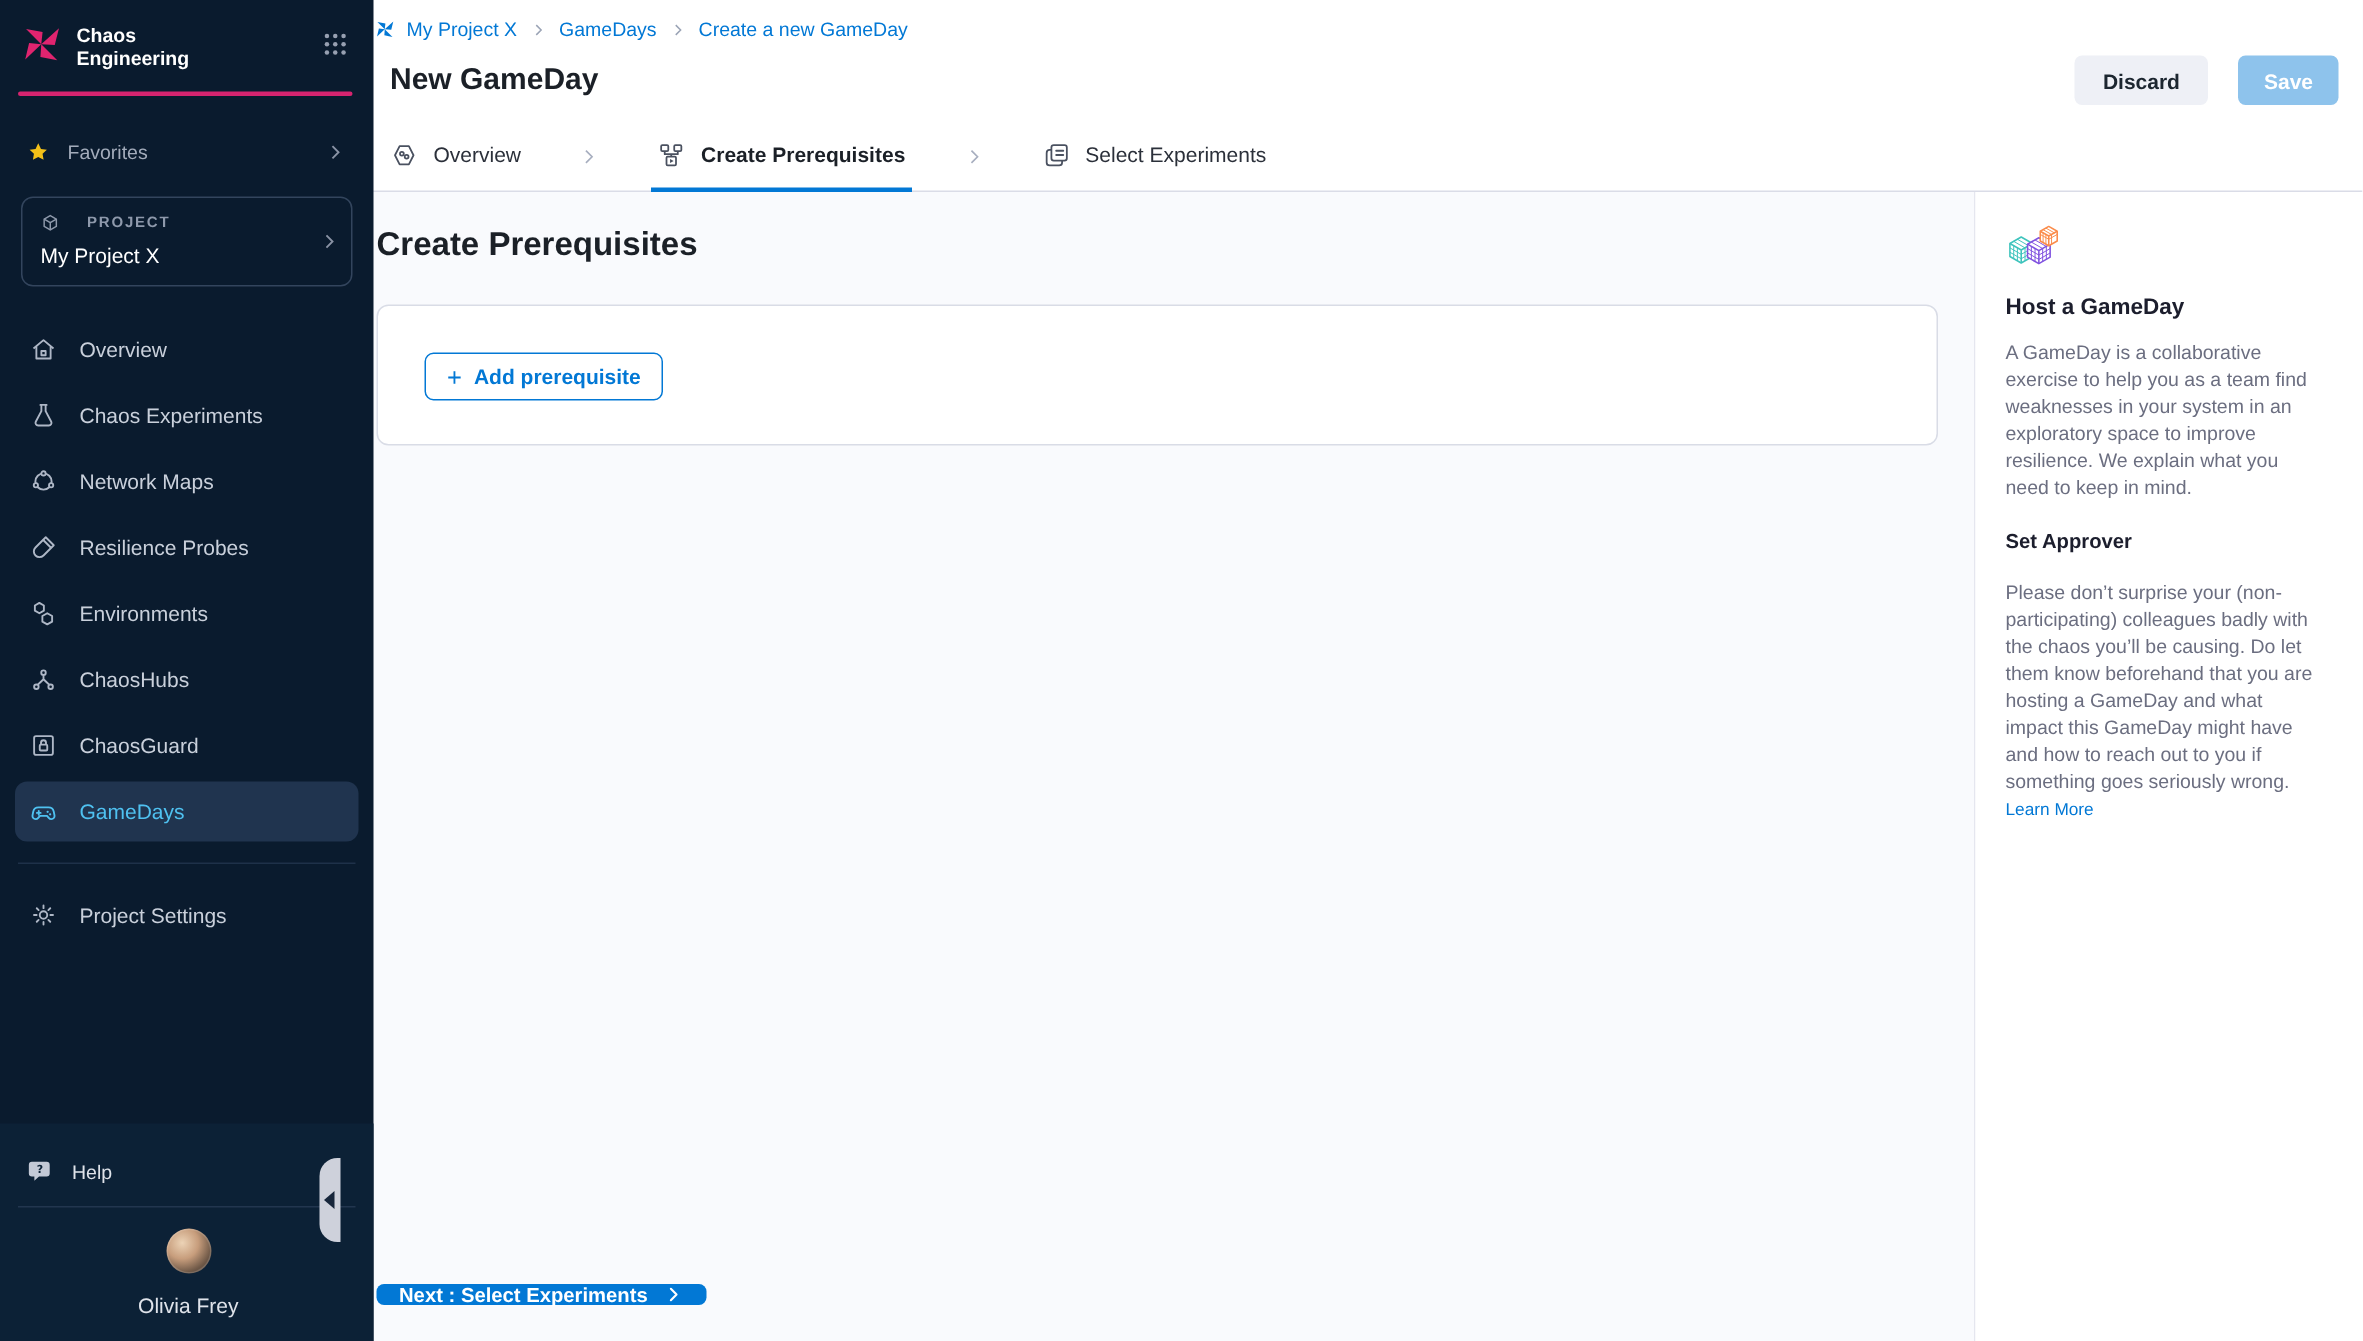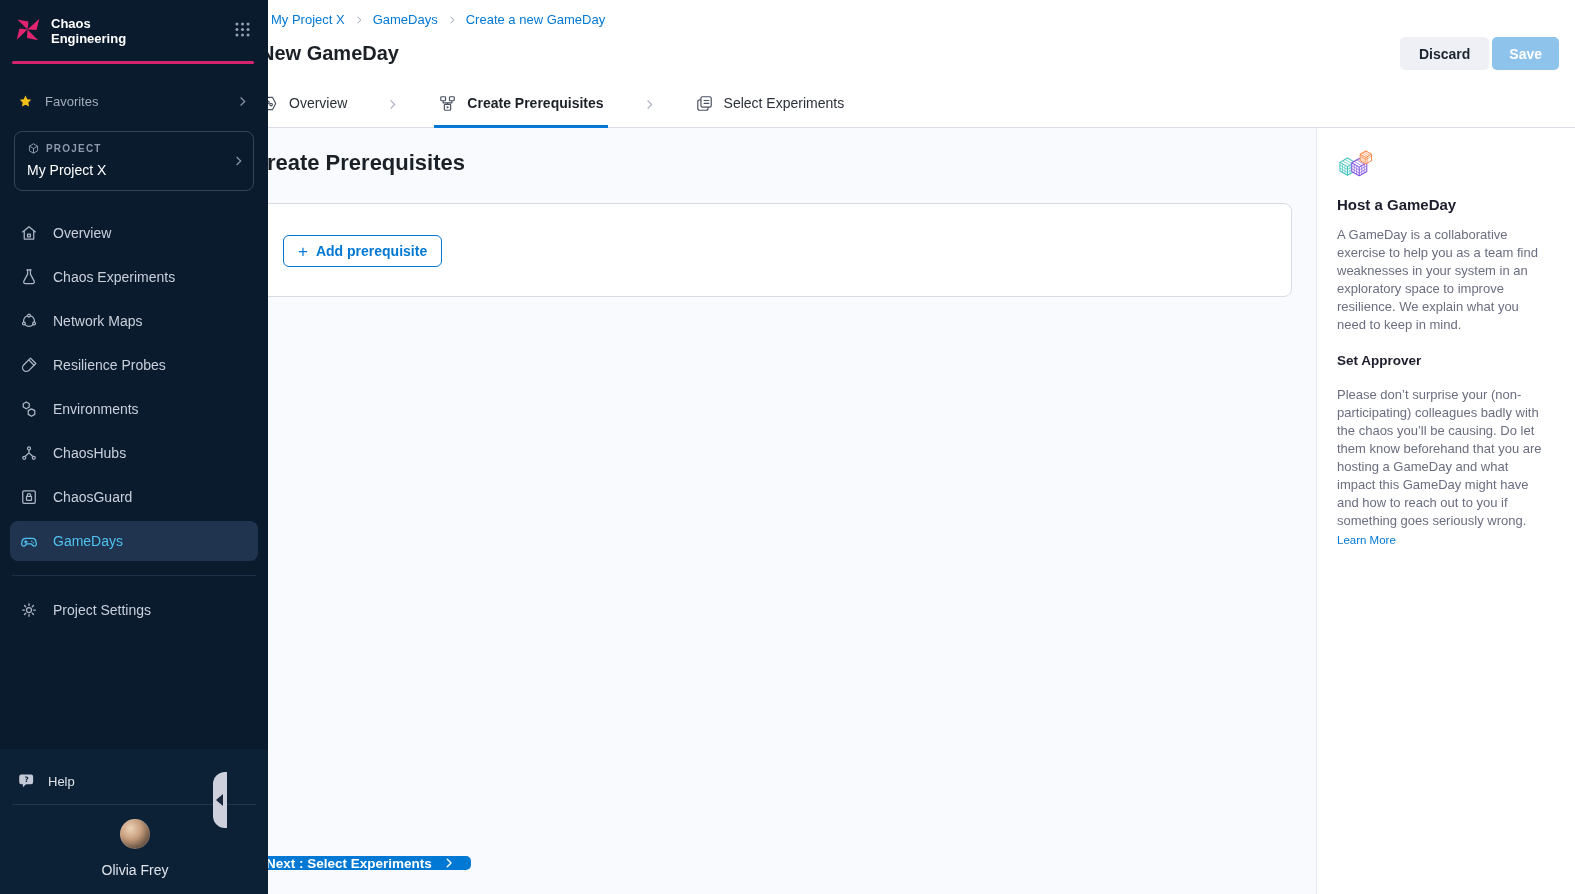--- a/index.html
+++ b/index.html
@@ -1,33 +1,33 @@
 <!DOCTYPE html>
 <html><head>
 <meta charset="utf-8">
 <style>
   * { margin:0; padding:0; box-sizing:border-box; }
   html,body { width:1575px; height:894px; overflow:hidden; }
   body { font-family:"Liberation Sans","DejaVu Sans",sans-serif; background:#ffffff; position:relative; }
   svg { display:block; }
 
   
-  .sidebar { position:absolute; left:0; top:0; width:268px; height:894px; background:#0a1b2e; color:#c9d0db; z-index:5; }
+  .sidebar { position:absolute; left:0; top:0; width:249px; height:894px; background:#0a1b2e; color:#c9d0db; z-index:5; }
   .brand { display:flex; align-items:flex-start; padding:16px 14px 0 14px; position:relative; }
   .brand-logo { width:27px; height:27px; margin-right:10px; flex:0 0 auto; }
   .brand-title { font-size:13px; font-weight:700; color:#ffffff; line-height:1.15; padding-top:1px; }
   .module-grid { position:absolute; right:16px; top:20px; cursor:pointer; }
   .brand-rule { height:3px; background:#d6246f; margin:14px 14px 0 12px; border-radius:2px; }
 
   .fav-row { display:flex; align-items:center; gap:12px; margin:22px 8px 0 8px; padding:8px 10px; border-radius:8px; cursor:pointer; }
   .fav-label { font-size:13px; color:#a3acbb; flex:1; }
 
   .project-box { margin:14px 14px 0 14px; border:1px solid #33455d; border-radius:8px; padding:10px 24px 12px 12px; position:relative; cursor:pointer; }
   .project-box .chev { position:absolute; right:7px; top:50%; transform:translateY(-50%); }
-  .project-label-row { display:flex; align-items:center; gap:6px; }
+  .project-label-row { display:flex; align-items:center; gap:18px; }
   .project-label { font-size:10px; letter-spacing:1.2px; font-weight:700; color:#8e99ab; }
   .project-name { font-size:14px; color:#ffffff; margin-top:7px; }
 
   .nav { margin-top:22px; }
   .nav-item { display:flex; align-items:center; gap:14px; height:40px; margin:4px 10px; padding:0 9px; border-radius:8px; font-size:14px; color:#c9d0db; cursor:pointer; }
   .nav-item .nicon { width:20px; height:20px; flex:0 0 auto; color:#aeb7c6; }
   .nav-item.active { background:#20344f; color:#4fc1f0; }
   .nav-item.active .nicon { color:#4fc1f0; }
 
   .side-divider { border-top:1px solid #1e3149; margin:14px 12px; }
@@ -41,21 +41,21 @@
   .collapse-handle { position:absolute; left:213px; top:772px; width:14px; height:56px; background:#ced1db; border-radius:12px 0 0 12px; display:flex; align-items:center; justify-content:center; cursor:pointer; z-index:6; }
   .collapse-tri { width:0; height:0; border-top:6px solid transparent; border-bottom:6px solid transparent; border-right:7px solid #17263b; margin-right:1px; }
 
   
   .header { position:absolute; left:227px; top:0; right:0; height:81px; background:#ffffff; }
   .breadcrumb { display:flex; align-items:center; gap:8px; padding:12px 0 0 23px; font-size:13px; }
   .crumb { color:#0278d5; text-decoration:none; cursor:pointer; }
   .crumb-sep { color:#9aa3b5; display:flex; align-items:center; }
   .title-row { display:flex; align-items:center; padding:10px 16px 0 33px; }
   .page-title { font-size:20px; font-weight:700; color:#1b2027; flex:1; }
-  .hdr-btns { display:flex; gap:3px; }
+  .hdr-btns { display:flex; gap:20px; }
   .btn { border:none; border-radius:5px; font-family:inherit; font-size:14px; font-weight:600; cursor:pointer; }
   .btn-discard { background:#eef0f6; color:#1c2630; height:33px; padding:0 19px; }
   .btn-save { background:#8ec3ec; color:#ffffff; height:33px; padding:0 17px; cursor:default; }
 
   
   .tabbar { position:absolute; left:227px; top:81px; right:0; height:47px; background:#ffffff; border-bottom:1px solid #dadce7; display:flex; align-items:stretch; padding-left:29px; }
   .tab { display:flex; align-items:center; gap:10px; font-size:14px; color:#2b303a; cursor:pointer; padding:0 4px; border-bottom:3px solid transparent; margin-bottom:-1px; }
   .tab .ticon { color:#4a5160; }
   .tab.active { font-weight:700; color:#1b2027; border-bottom-color:#0278d5; }
   .tab-sep { display:flex; align-items:center; color:#a7aebf; padding:0 34px; }

